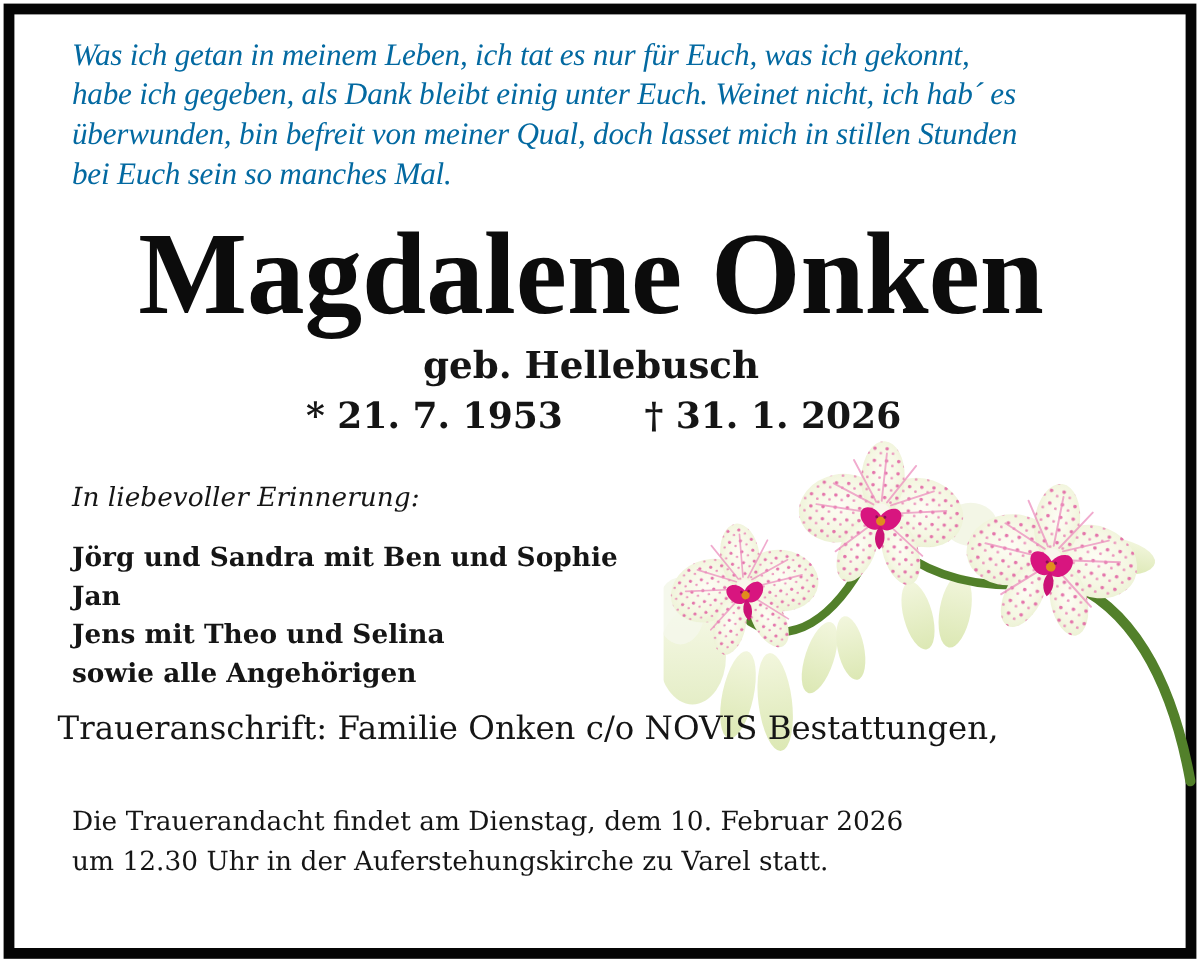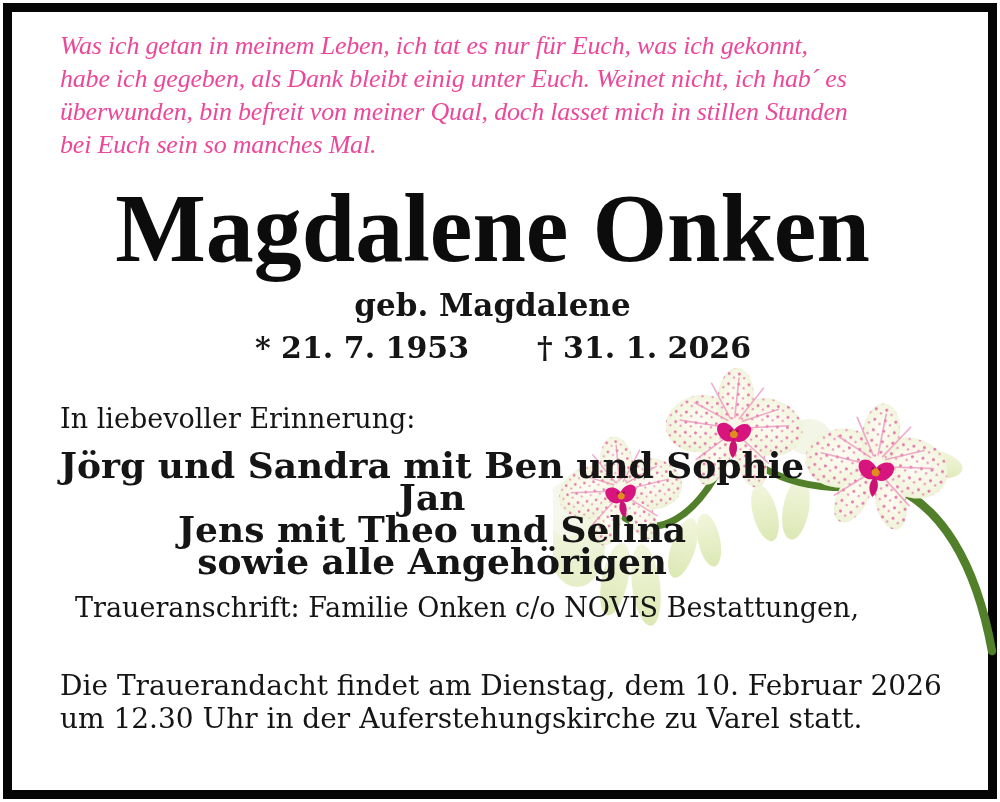--- a/index.html
+++ b/index.html
@@ -10,46 +10,46 @@
     font-family:"DejaVu Serif", serif;
   }
   .frame {
     position:absolute; inset:3px; border:9px solid #050505;
     pointer-events:none;
   }
   .poem {
     position:absolute; left:60px; top:29px; width:870px;
     font-family:"Liberation Serif", serif;
     font-style:italic; font-size:26px; line-height:33px;
-    letter-spacing:-0.2px; color:#ec4899;
+    letter-spacing:-0.2px; color:#0369a1;
   }
   .center-wrap { position:absolute; left:0; width:985px; text-align:center; }
   .name {
     top:178px; margin:0;
     font-family:"Liberation Serif", serif;
     font-weight:bold; font-size:96px; line-height:100px;
     letter-spacing:0px; color:#0c0c0c;
     transform:scaleY(1.02);
   }
   .maiden { top:287px; font-weight:bold; font-size:31px; }
   .dates-row { position:absolute; top:330px; left:0; width:832px; height:40px; font-weight:bold; font-size:30px; }
   .birth { position:absolute; left:362px; transform:translateX(-50%); white-space:nowrap; }
   .death { position:absolute; left:625px; transform:translateX(-50%); white-space:nowrap;margin-left:19px; }
-  .intro { position:absolute; left:60px; top:403px; font-size:27px; }
+  .intro { position:absolute; left:60px; top:403px; font-size:22px;font-style:italic; }
   .mourners {
     position:absolute; left:60px; top:449px;
-    font-weight:bold; font-size:36px; line-height:32px;text-align:center;
+    font-weight:bold; font-size:22px; line-height:32px;
   }
   .address {
-    position:absolute; left:75px; top:591px;
+    position:absolute; left:48px; top:591px;
     font-size:27px; line-height:33px;
   }
   .service {
     position:absolute; left:60px; top:669px;
-    font-size:28px; line-height:33px;
+    font-size:22px; line-height:33px;
   }
   .orchid { position:absolute; left:553px; top:341px; }
 </style>
 </head>
 <body>
 
 <div class="page">
 
   <div class="frame"></div>
 
@@ -122,21 +122,21 @@
     </g>
     <ellipse cx="337" cy="143" rx="6" ry="4" fill="#8cb757"></ellipse>
 
     <use href="#flower" transform="translate(68,153) scale(1.02) rotate(-8)"></use>
     <use href="#flower" transform="translate(181,91) scale(1.13) rotate(3)"></use>
     <use href="#flower" transform="translate(323,129) scale(1.18) rotate(8)"></use>
   </svg>
 
   <div class="center-wrap name" style="position:absolute;">Magdalene Onken</div>
 
-  <div class="center-wrap maiden" style="position:absolute;">geb. Magdalene</div>
+  <div class="center-wrap maiden" style="position:absolute;">geb. Hellebusch</div>
 
   <div class="dates-row">
     <span class="birth">* 21. 7. 1953</span>
     <span class="death">† 31. 1. 2026</span>
   </div>
 
   <div class="intro">In liebevoller Erinnerung:</div>
 
   <div class="mourners">
     <div>Jörg und Sandra mit Ben und Sophie</div>

